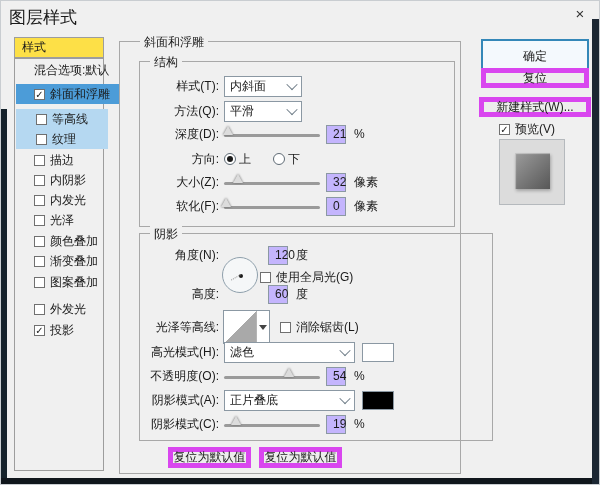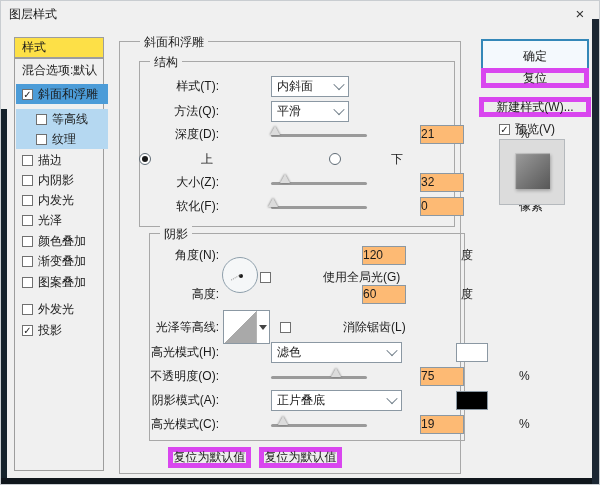--- a/index.html
+++ b/index.html
@@ -4,45 +4,45 @@
 <style>
   html,body{margin:0;padding:0;}
   body{font-family:"Liberation Sans","DejaVu Sans",sans-serif;font-size:12px;color:#1a1a1a;}
   #stage{position:relative;width:600px;height:485px;background:#f0f0f0;overflow:hidden;border:1px solid #c9cdd1;box-sizing:border-box;}
   
   .edge{position:absolute;}
   .edge-left{left:0;top:108px;width:6px;height:377px;background:#15222b;}
   .edge-bottom{left:0;top:477px;width:600px;height:8px;background:#10161c;}
   .edge-right{right:0;top:18px;width:7px;height:467px;background:#1c2733;}
   
-  .wtitle{position:absolute;left:8px;top:5px;font-size:12px;font-family:Liberation Serif, serif;}
+  .wtitle{position:absolute;left:8px;top:5px;font-size:17px;font-family:Liberation Serif, serif;}
   .wclose{position:absolute;left:568px;top:2px;width:22px;height:20px;display:flex;align-items:center;justify-content:center;font-size:15px;color:#333;cursor:default;}
   
   .sb-head{position:absolute;left:13px;top:36px;width:90px;height:21px;border:1px solid #9d9d9d;box-sizing:border-box;display:flex;align-items:center;padding-left:7px;background:#fde047;}
   .sb-list{position:absolute;left:13px;top:57px;width:90px;height:413px;border:1px solid #9d9d9d;box-sizing:border-box;background:#f0f0f0;}
-  .sb-row{position:absolute;left:1px;width:86px;height:20px;display:flex;align-items:center;padding-left:6px;}
+  .sb-row{position:absolute;left:1px;width:86px;height:20px;display:flex;align-items:center;padding-left:18px;}
   .sb-row.indent{padding-left:20px;width:72px;}
   .sb-row.sel{background:#4c9cd8;}
   .sb-row.subsel{background:#b5d8f1;}
   .cb{width:11px;height:11px;border:1px solid #707070;background:#fff;box-sizing:border-box;margin-right:5px;flex:0 0 auto;}
   .cb.checked::after{content:"\2713";display:block;font-size:10px;line-height:9px;text-align:center;color:#222;}
   .sb-label{white-space:nowrap;}
   
   .gbox{position:absolute;border:1px solid #a8a8a8;box-sizing:border-box;}
   .legend{position:absolute;top:-8px;background:#f0f0f0;padding:0 4px;white-space:nowrap;}
   
-  .frow{position:absolute;display:flex;align-items:center;height:22px;gap:47px;}
+  .frow{position:absolute;display:flex;align-items:center;height:22px;}
   .flabel{width:80px;text-align:right;padding-right:5px;flex:0 0 auto;white-space:nowrap;}
   .dd{display:flex;align-items:center;justify-content:space-between;background:#fff;border:1px solid #8b98a3;box-sizing:border-box;height:21px;padding:0 5px;cursor:default;}
   .dd-small{width:78px;}
   .dd-wide{width:131px;justify-content:space-between;}
   .chev{width:7px;height:7px;border-right:1px solid #6f7d88;border-bottom:1px solid #6f7d88;transform:rotate(45deg) translate(-1px,-1px);flex:0 0 auto;}
   .track{position:relative;width:96px;height:3px;background:#9a9a9a;border-radius:2px;margin-top:3px;}
   .thumb{position:absolute;top:-8px;width:0;height:0;border-left:5px solid transparent;border-right:5px solid transparent;border-bottom:9px solid #dcdcdc;filter:drop-shadow(0 0 1px #666);margin-left:-5px;}
-  .vbox{width:44px;height:19px;background:#fdba74;border:1px solid #8b98a3;box-sizing:border-box;display:flex;align-items:center;margin-left:6px;}
+  .vbox{width:20px;height:19px;background:#c4b5fd;border:1px solid #8b98a3;box-sizing:border-box;display:flex;align-items:center;padding-left:6px;margin-left:6px;}
   .unit{margin-left:8px;white-space:nowrap;}
   .radio{width:12px;height:12px;border:1px solid #5f6b75;border-radius:50%;background:#fff;box-sizing:border-box;margin-right:3px;flex:0 0 auto;}
   .radio.sel::after{content:"";display:block;width:6px;height:6px;margin:2px;background:#1a1a1a;border-radius:50%;}
   .swatch{width:32px;height:19px;border:1px solid #8b98a3;box-sizing:border-box;margin-left:7px;}
   
   .dial{position:absolute;left:221px;top:256px;width:36px;height:36px;border:1px solid #8fa0ac;border-radius:50%;background:#f5f7f8;box-sizing:border-box;}
   .dial-dot{position:absolute;left:16px;top:16px;width:4px;height:4px;background:#1a1a1a;border-radius:50%;}
   .dial-line{position:absolute;left:7px;top:16px;width:11px;height:1px;background:#555;transform:rotate(-30deg);transform-origin:right center;border-top:1px dotted #888;background:transparent;}
   
   .contour{position:absolute;left:222px;top:309px;width:47px;height:34px;border:1px solid #8b98a3;background:#fff;box-sizing:border-box;display:flex;}
@@ -155,20 +155,21 @@
     <div class="track">
       <span class="thumb" style="left:4%"></span>
     </div>
     <div class="vbox">
       <span>21</span>
     </div>
     <span class="unit">%</span>
   </div>
 
   <div class="frow" style="left:138px;top:147px;">
+    <span class="flabel">方向:</span>
     <span class="radio sel"></span>
     <span>上</span>
     <span style="width:22px"></span>
     <span class="radio"></span>
     <span>下</span>
   </div>
 
   <div class="frow" style="left:138px;top:170px;">
     <span class="flabel">大小(Z):</span>
     <div class="track">
@@ -184,21 +185,21 @@
     <span class="flabel">软化(F):</span>
     <div class="track">
       <span class="thumb" style="left:2%"></span>
     </div>
     <div class="vbox">
       <span>0</span>
     </div>
     <span class="unit">像素</span>
   </div>
 
-  <div class="gbox" style="left:148px;top:232px;width:316px;height:208px;">
+  <div class="gbox" style="left:138px;top:232px;width:354px;height:208px;">
     <span class="legend" style="left:10px">阴影</span>
   </div>
 
   <div class="frow" style="left:138px;top:243px;">
     <span class="flabel">角度(N):</span>
     <span style="width:44px"></span>
     <div class="vbox" style="margin-left:0">
       <span>120</span>
     </div>
     <span class="unit">度</span>
@@ -245,36 +246,36 @@
     </div>
     <span class="swatch" style="background:#ffffff"></span>
   </div>
 
   <div class="frow" style="left:138px;top:364px;">
     <span class="flabel">不透明度(O):</span>
     <div class="track">
       <span class="thumb" style="left:68%"></span>
     </div>
     <div class="vbox">
-      <span>75</span>
+      <span>54</span>
     </div>
     <span class="unit">%</span>
   </div>
 
   <div class="frow" style="left:138px;top:388px;">
     <span class="flabel">阴影模式(A):</span>
     <div class="dd dd-wide">
       <span>正片叠底</span>
       <span class="chev"></span>
     </div>
     <span class="swatch" style="background:#000000"></span>
   </div>
 
   <div class="frow" style="left:138px;top:412px;">
-    <span class="flabel">高光模式(C):</span>
+    <span class="flabel">阴影模式(C):</span>
     <div class="track">
       <span class="thumb" style="left:12%"></span>
     </div>
     <div class="vbox">
       <span>19</span>
     </div>
     <span class="unit">%</span>
   </div>
 
   <div class="btn" style="left:167px;top:446px;width:83px;height:21px;">

